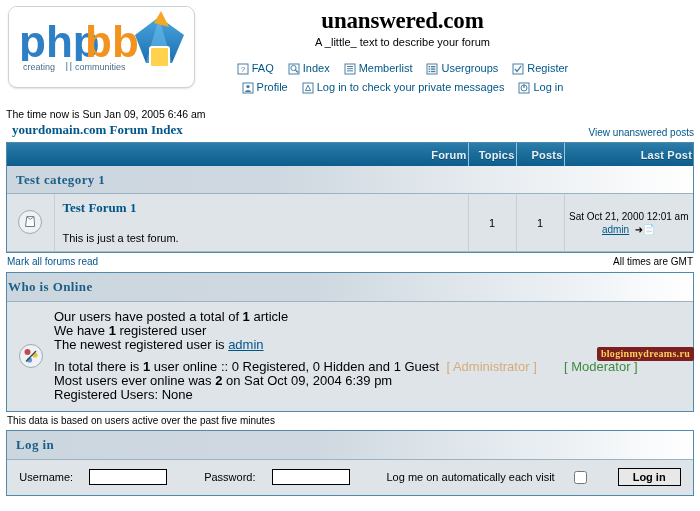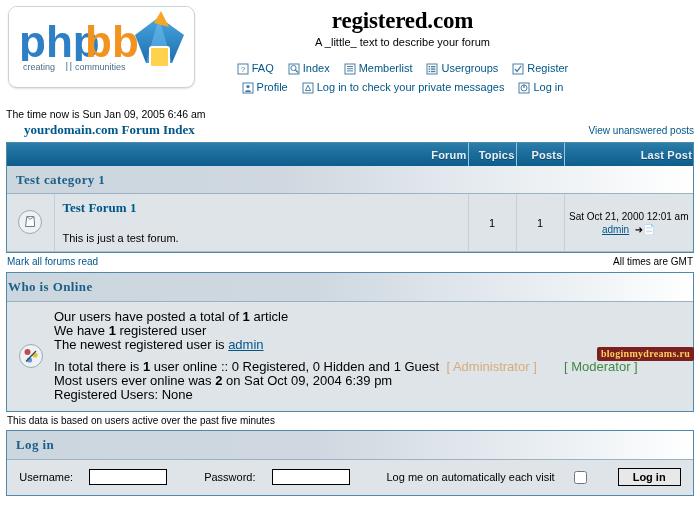--- a/index.html
+++ b/index.html
@@ -94,24 +94,24 @@
   .right-spacer { width: 100px; }
 
   
   .timeline {
     padding: 2px 6px 0 6px;
     font-size: 10.5px;
     color: #000;
     line-height: 14px;
   }
   .indexline {
-    padding: 1px 6px 4px 24px;
+    padding: 1px 6px 4px 12px;
     display: flex;
     justify-content: space-between;
-    align-items: center;
+    align-items: flex-end;
   }
   .index-link {
     font-family: "Liberation Serif", serif;
     font-size: 13px;
     font-weight: bold;
     color: #005689;
     text-decoration: none;
     cursor: pointer;
   }
   .unanswered {
@@ -372,21 +372,21 @@
 
           <polygon points="150,10 175,28 163,56 137,56 126,28" fill="url(#gBlue)"></polygon>
           <polygon points="150,10 163,56 137,56" fill="#6cc0ef" opacity=".55"></polygon>
           <polygon points="152,4 160,20 145,16" fill="#f5a623"></polygon>
           <rect x="141" y="40" width="19" height="20" rx="2" fill="#ffd24d" stroke="#ffffff" stroke-width="2"></rect>
         </svg>
       </div>
     </div>
 
     <div class="header-main">
-      <div class="site-title">registered.com</div>
+      <div class="site-title">unanswered.com</div>
       <div class="site-desc">A _little_ text to describe your forum</div>
 
       <div class="navrow">
         <a class="navitem">
           <svg class="nav-icon" viewBox="0 0 12 12">
             <rect x="1" y="1" width="10" height="10" fill="#fff" stroke="#4a7fa5"></rect>
             <text x="6" y="9" font-size="8" text-anchor="middle" fill="#4a7fa5" font-family="Liberation Sans, sans-serif">?</text>
           </svg>
           <span class="lbl">FAQ</span>
         </a>

